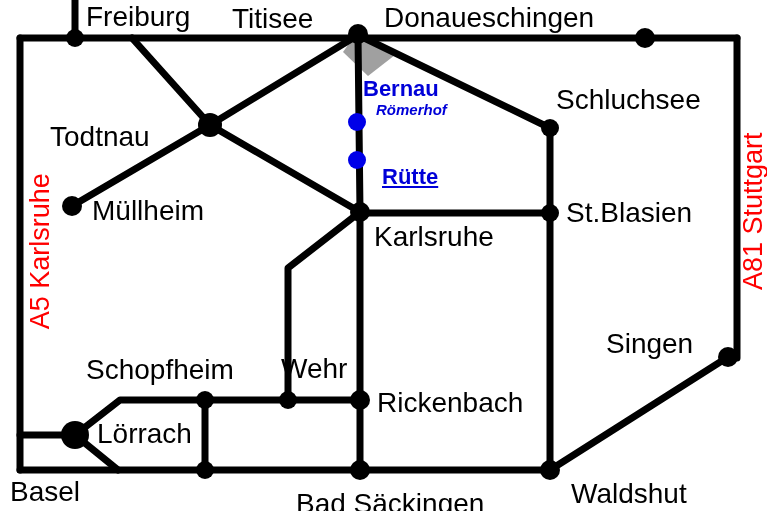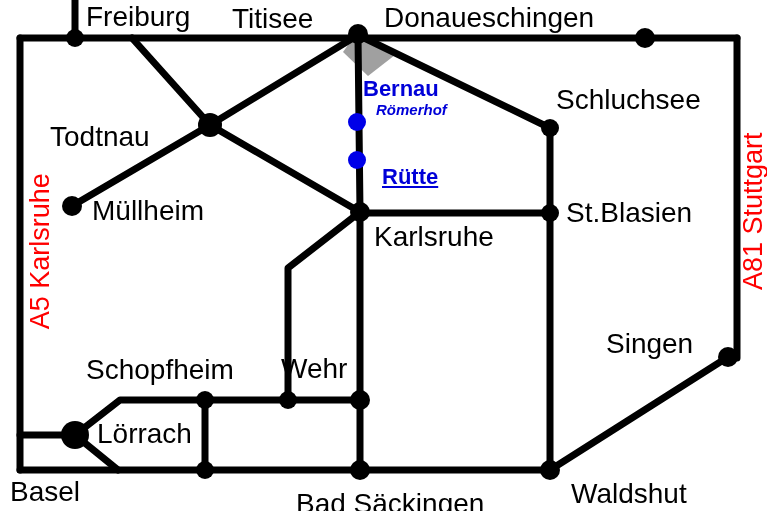--- a/index.html
+++ b/index.html
@@ -89,20 +89,21 @@
   <div class="label" style="left:232px;top:4px;">Titisee</div>
   <div class="label" style="left:384px;top:3px;">Donaueschingen</div>
   <div class="label" style="left:50px;top:100px;margin-top:22px;">Todtnau</div>
   <div class="label" style="left:556px;top:85px;">Schluchsee</div>
   <div class="label" style="left:92px;top:196px;">Müllheim</div>
   <div class="label" style="left:566px;top:198px;">St.Blasien</div>
   <div class="label" style="left:374px;top:222px;">Karlsruhe</div>
   <div class="label" style="left:606px;top:329px;">Singen</div>
   <div class="label" style="left:86px;top:355px;">Schopfheim</div>
   <div class="label" style="left:281px;top:354px;">Wehr</div>
+  <div class="label" style="left:377px;top:388px;">Rickenbach</div>
   <div class="label" style="left:97px;top:419px;">Lörrach</div>
   <div class="label" style="left:10px;top:477px;">Basel</div>
   <div class="label" style="left:296px;top:479px;margin-top:10px;">Bad Säckingen</div>
   <div class="label" style="left:571px;top:479px;">Waldshut</div>
 
   <div class="label blue" style="left:363px;top:77px;">Bernau</div>
   <div class="label blue italic" style="left:376px;top:102px;">Römerhof</div>
   <a class="label blue link" style="left:382px;top:145px;">Rütte</a>
 
   <div class="label hw" style="left:-55px;top:237px;">A5 Karlsruhe</div>

